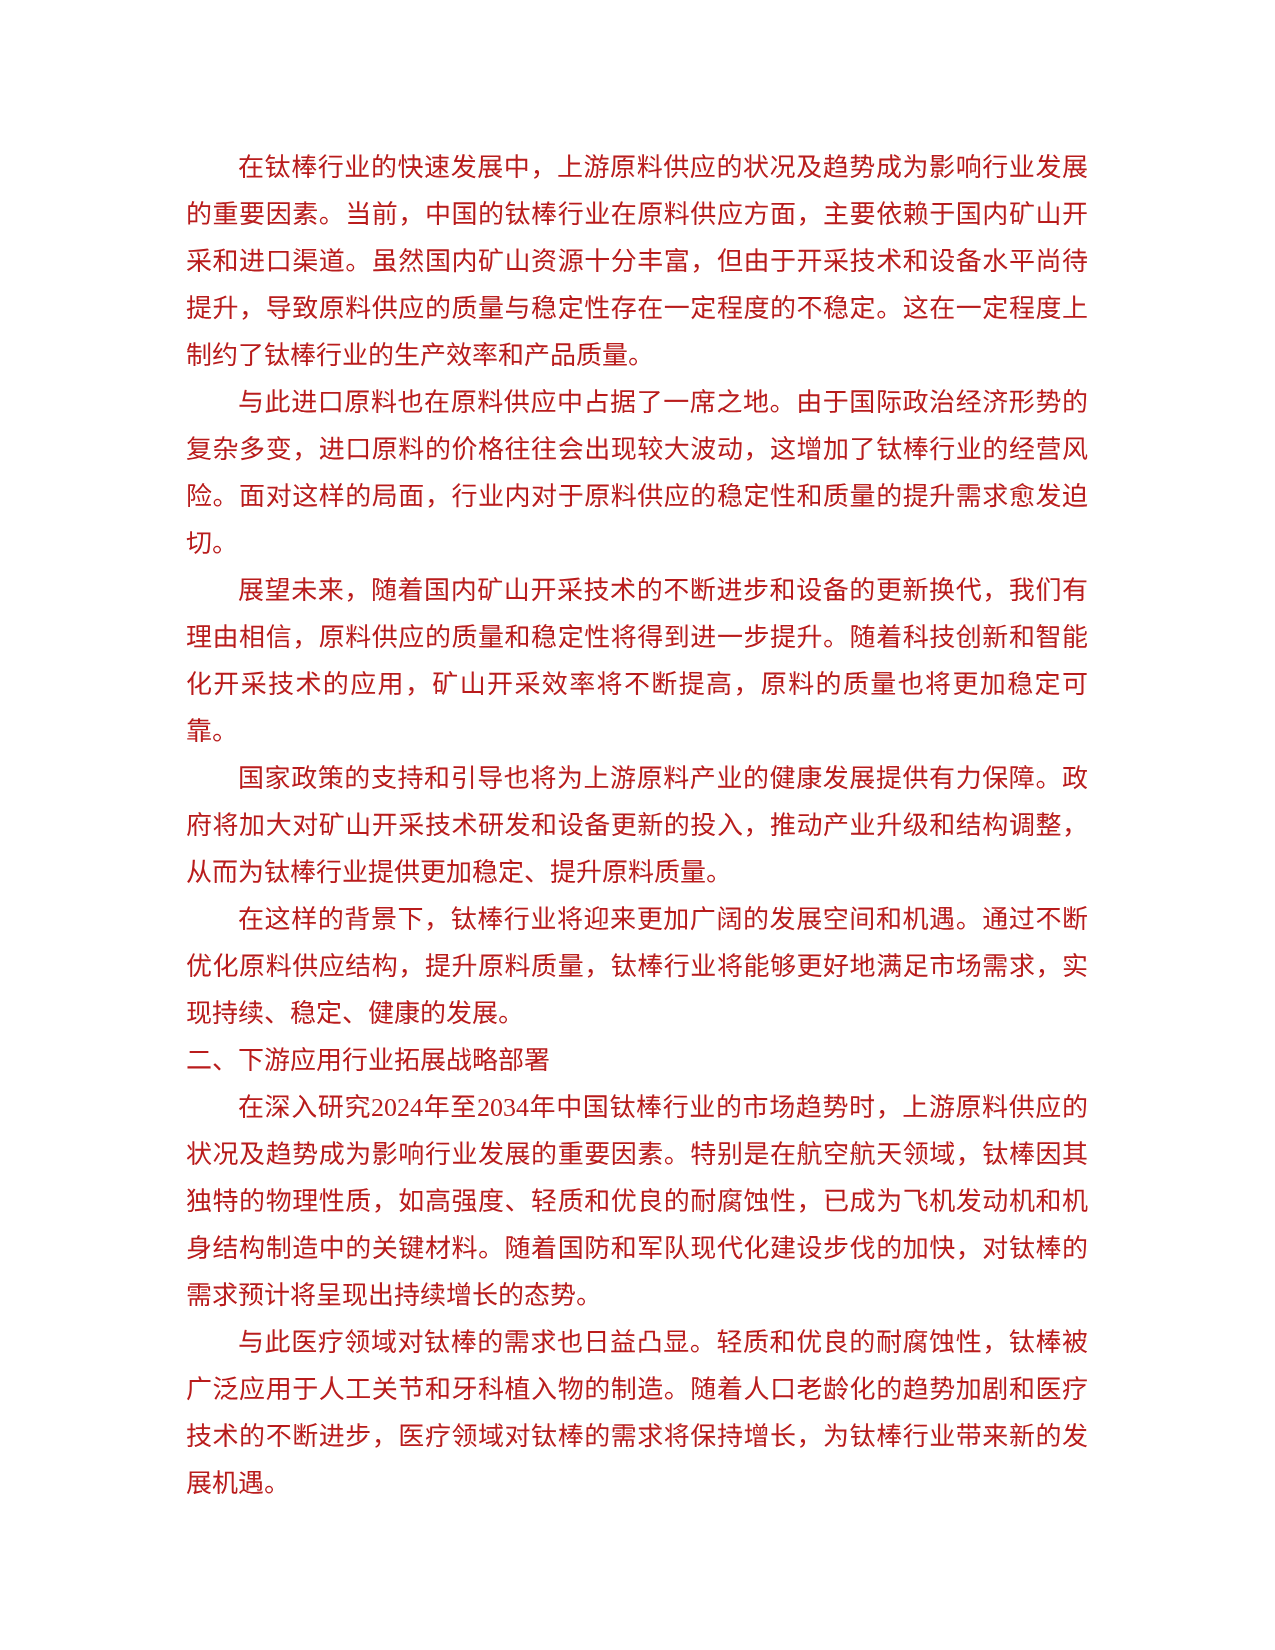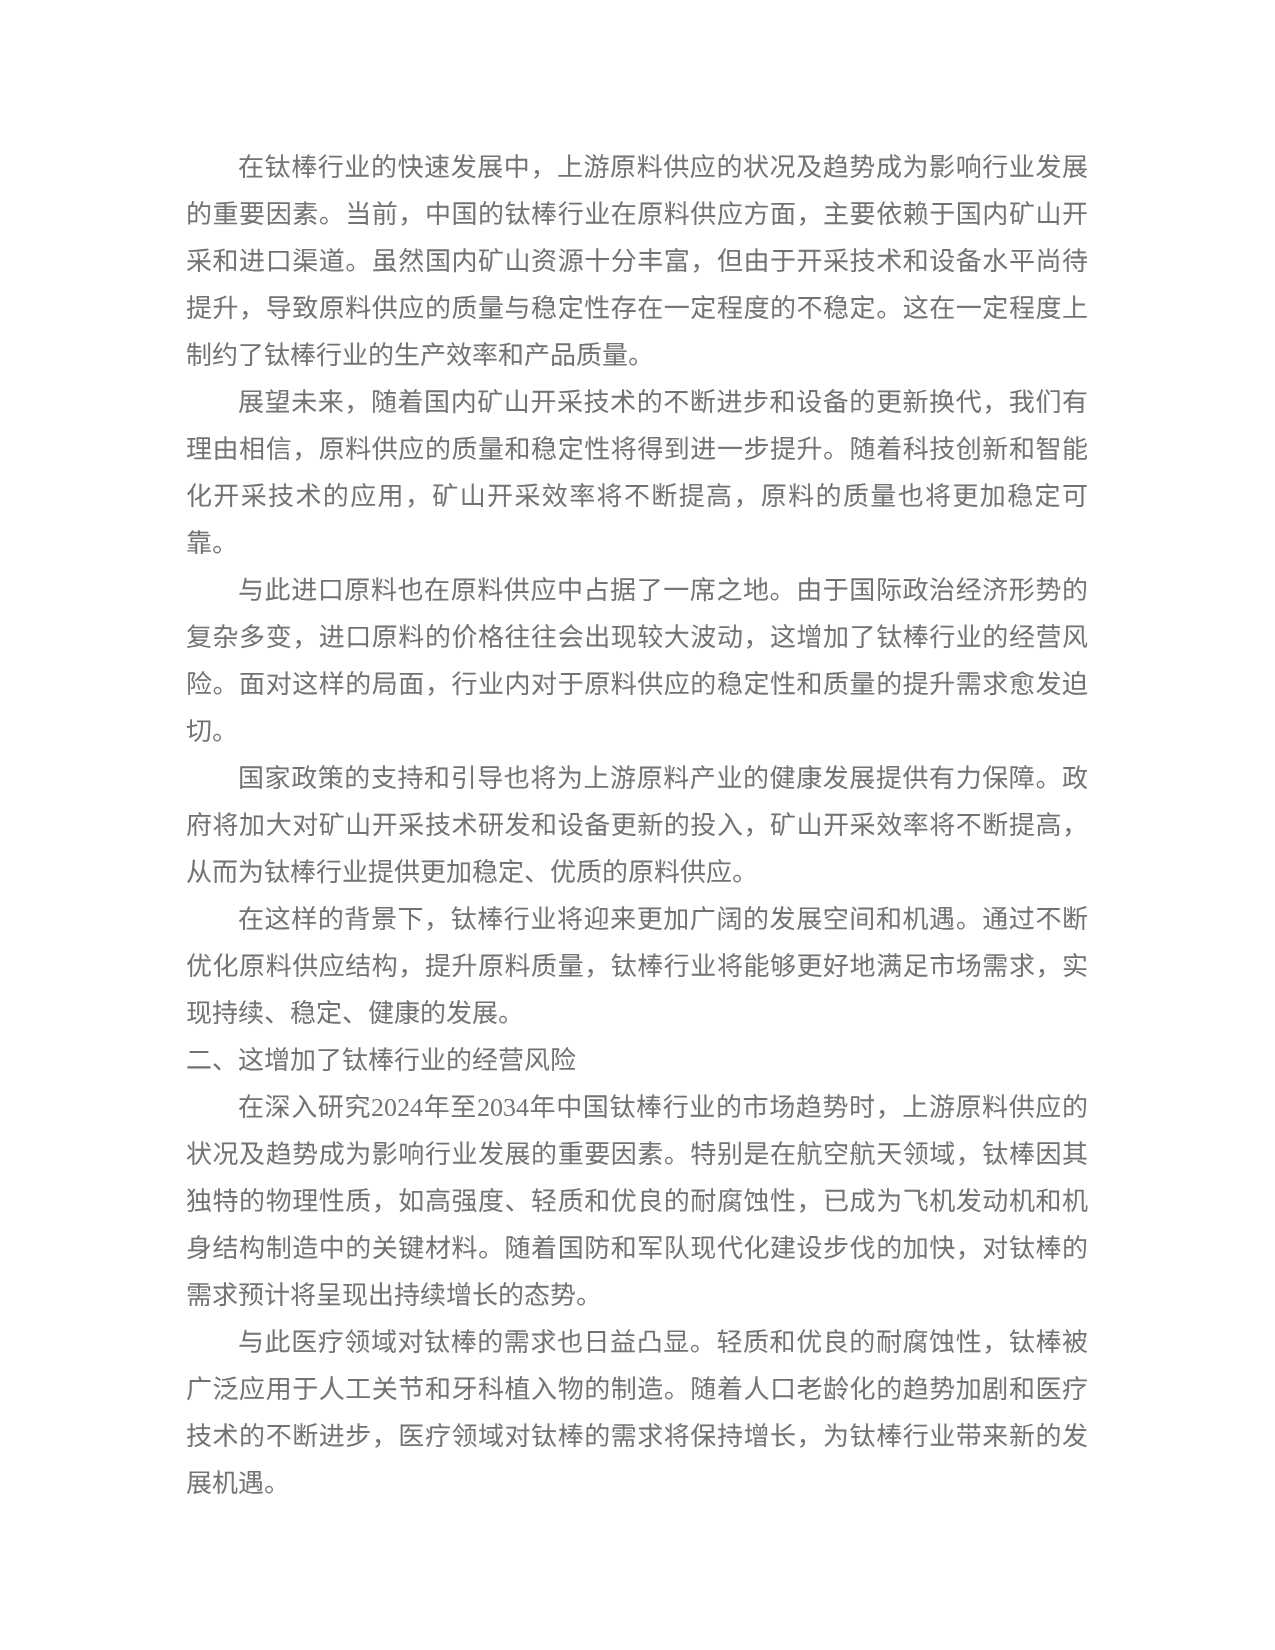--- a/index.html
+++ b/index.html
@@ -14,21 +14,21 @@
     margin: 0 auto;
     background: #ffffff;
     overflow: hidden;
     font-family: "Liberation Serif", "DejaVu Serif", serif;
   }
   .content {
     position: absolute;
     left: 186px;
     top: 144px;
     width: 902px;
-    color: #737373;
+    color: #b91c1c;
     font-size: 26px;
     line-height: 47px;
     text-align: justify;
     text-justify: inter-character;
   }
   .content p {
     margin: 0;
     padding: 0;
   }
   .para {
@@ -37,21 +37,21 @@
   .heading {
     text-indent: 0;
   }
 </style>
 </head>
 <body>
 
 <div class="page">
   <div class="content">
     <p class="para">在钛棒行业的快速发展中，上游原料供应的状况及趋势成为影响行业发展的重要因素。当前，中国的钛棒行业在原料供应方面，主要依赖于国内矿山开采和进口渠道。虽然国内矿山资源十分丰富，但由于开采技术和设备水平尚待提升，导致原料供应的质量与稳定性存在一定程度的不稳定。这在一定程度上制约了钛棒行业的生产效率和产品质量。</p>
+    <p class="para">与此进口原料也在原料供应中占据了一席之地。由于国际政治经济形势的复杂多变，进口原料的价格往往会出现较大波动，这增加了钛棒行业的经营风险。面对这样的局面，行业内对于原料供应的稳定性和质量的提升需求愈发迫切。</p>
     <p class="para">展望未来，随着国内矿山开采技术的不断进步和设备的更新换代，我们有理由相信，原料供应的质量和稳定性将得到进一步提升。随着科技创新和智能化开采技术的应用，矿山开采效率将不断提高，原料的质量也将更加稳定可靠。</p>
-    <p class="para">与此进口原料也在原料供应中占据了一席之地。由于国际政治经济形势的复杂多变，进口原料的价格往往会出现较大波动，这增加了钛棒行业的经营风险。面对这样的局面，行业内对于原料供应的稳定性和质量的提升需求愈发迫切。</p>
-    <p class="para">国家政策的支持和引导也将为上游原料产业的健康发展提供有力保障。政府将加大对矿山开采技术研发和设备更新的投入，矿山开采效率将不断提高，从而为钛棒行业提供更加稳定、优质的原料供应。</p>
+    <p class="para">国家政策的支持和引导也将为上游原料产业的健康发展提供有力保障。政府将加大对矿山开采技术研发和设备更新的投入，推动产业升级和结构调整，从而为钛棒行业提供更加稳定、提升原料质量。</p>
     <p class="para">在这样的背景下，钛棒行业将迎来更加广阔的发展空间和机遇。通过不断优化原料供应结构，提升原料质量，钛棒行业将能够更好地满足市场需求，实现持续、稳定、健康的发展。</p>
-    <p class="heading">二、这增加了钛棒行业的经营风险</p>
+    <p class="heading">二、下游应用行业拓展战略部署</p>
     <p class="para">在深入研究2024年至2034年中国钛棒行业的市场趋势时，上游原料供应的状况及趋势成为影响行业发展的重要因素。特别是在航空航天领域，钛棒因其独特的物理性质，如高强度、轻质和优良的耐腐蚀性，已成为飞机发动机和机身结构制造中的关键材料。随着国防和军队现代化建设步伐的加快，对钛棒的需求预计将呈现出持续增长的态势。</p>
     <p class="para">与此医疗领域对钛棒的需求也日益凸显。轻质和优良的耐腐蚀性，钛棒被广泛应用于人工关节和牙科植入物的制造。随着人口老龄化的趋势加剧和医疗技术的不断进步，医疗领域对钛棒的需求将保持增长，为钛棒行业带来新的发展机遇。</p>
   </div>
 </div>
 
 </body></html>

